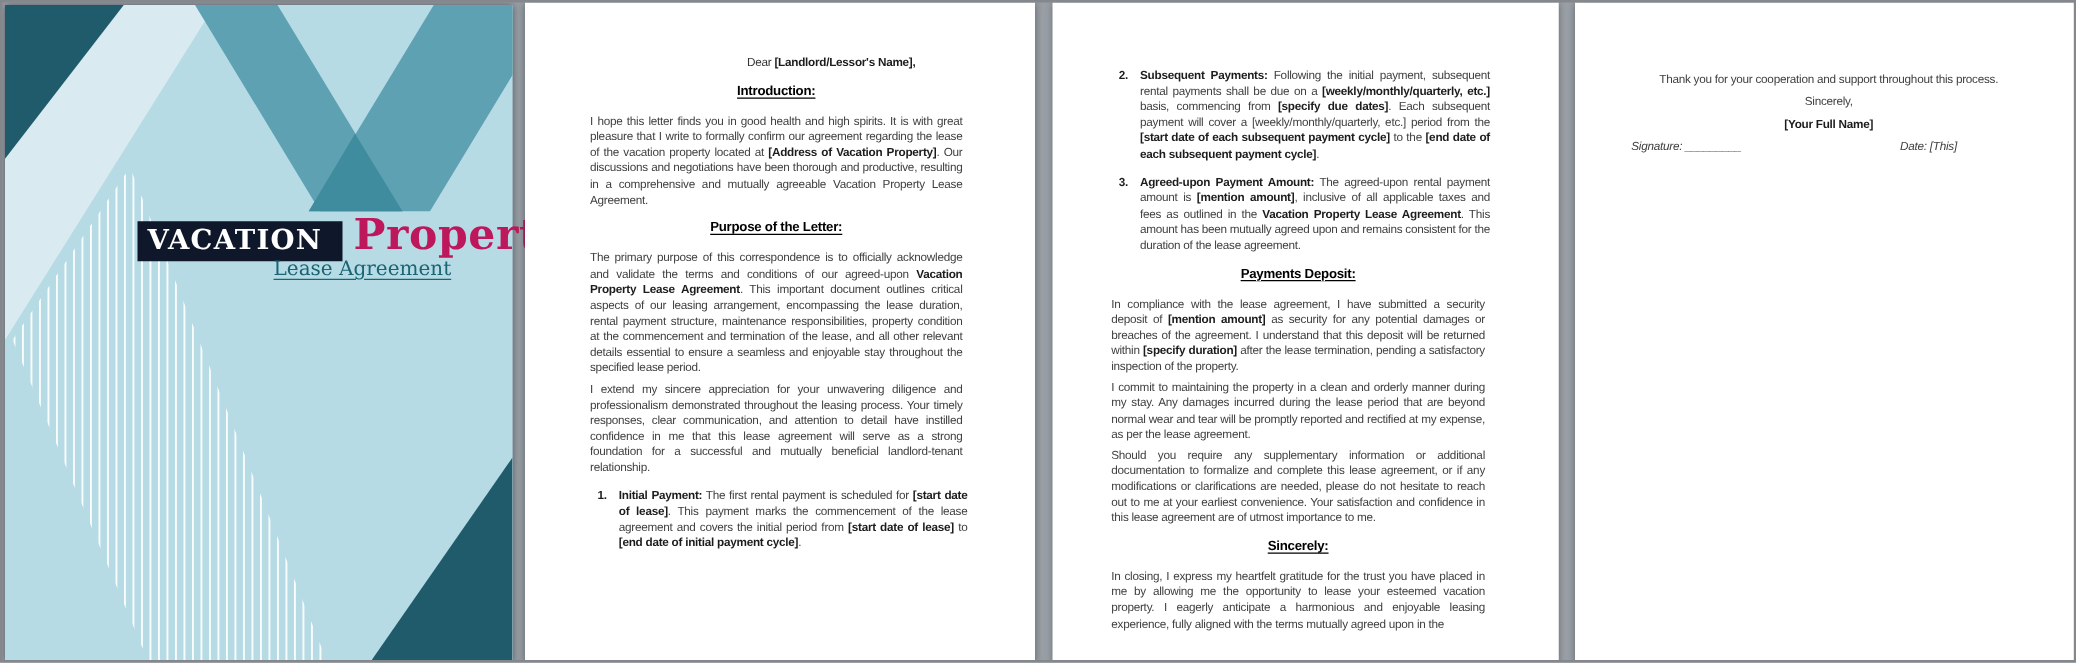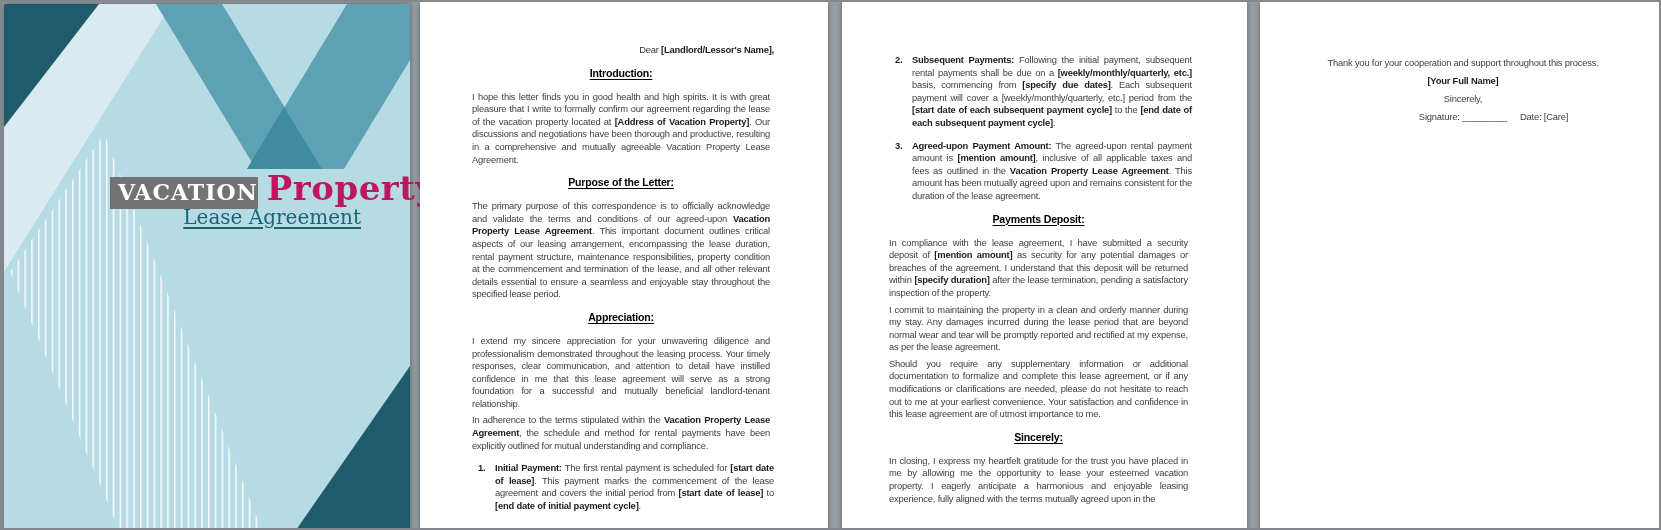--- a/index.html
+++ b/index.html
@@ -9,45 +9,45 @@
     font-family:"Liberation Sans",sans-serif;
   }
   .page{position:absolute;background:#fff;box-shadow:0 0 6px rgba(40,45,55,.55);}
   
   #cover{left:2px;top:2px;width:406px;height:526px;background:#b7dbe5;box-shadow:0 0 6px rgba(40,45,55,.6);}
   #cover svg{position:absolute;left:0;top:0;}
   .cover-title{
     position:absolute;left:106px;top:164px;display:flex;align-items:baseline;gap:9px;
     font-family:"DejaVu Serif",serif;font-weight:bold;white-space:nowrap;
   }
-  .title-hl{background:#737373;color:#ffffff;font-size:22px;padding:2px 0 4px 8px;letter-spacing:1px;}
+  .title-hl{background:#0f172a;color:#ffffff;font-size:22px;padding:2px 16px 4px 8px;letter-spacing:1px;}
   .title-rest{color:#be185d;font-size:34px;letter-spacing:.5px;}
   .cover-sub{
     position:absolute;right:49px;top:201px;font-family:"DejaVu Serif",serif;
-    font-size:20px;color:#1b6474;text-decoration:underline;text-underline-offset:3px;
+    font-size:16px;color:#1b6474;text-decoration:underline;text-underline-offset:3px;
   }
   
   #page2{left:418px;top:0;width:408px;height:530px;padding:42px 54px 0 48px;box-sizing:border-box;}
   #page3{left:840px;top:0;width:405px;height:530px;padding:42px 55px 0 43px;box-sizing:border-box;}
   #page4{left:1258px;top:0;width:401px;height:530px;padding:55px 40px 0 45px;box-sizing:border-box;}
   .content{font-size:9.4px;line-height:12.6px;letter-spacing:-0.2px;color:#404040;text-align:justify;}
   .content .b{font-weight:bold;color:#1c1c1c;}
-  .greeting{margin:0 0 0 88px;text-align:right;color:#333;}
+  .greeting{margin:0 0 0 88px;text-align:center;color:#333;}
   .heading{
     font-size:10.6px;font-weight:bold;color:#000;margin:10px 0 11px 0;line-height:13px;
     text-decoration:underline;text-underline-offset:2px;letter-spacing:-0.2px;text-align:center;
   }
   .para{margin:4px;}
   .li{display:flex;margin-top:10px;padding-left:10px;}
   .li .num{flex:0 0 17px;font-weight:bold;color:#1c1c1c;}
   .li .li-body{flex:1;}
   
   .p4line{margin:0 0 5.6px 0;line-height:12.5px;text-align:center;}
   .p4bold{font-weight:bold;color:#1c1c1c;}
-  .sigrow{position:relative;margin-top:1px;text-align:center;line-height:12.5px;}
+  .sigrow{position:relative;margin-top:1px;text-align:left;line-height:12.5px;font-style:italic;}
   .dateblock{position:absolute;left:215px;top:0;}
 </style>
 </head>
 <body>
 
 <div id="frame">
 
   <div class="page" id="cover">
     <svg width="406" height="526" viewBox="0 0 406 526">
       <defs>
@@ -70,23 +70,21 @@
     </div>
     <div class="cover-sub">Lease Agreement</div>
   </div>
 
   <div class="page content" id="page2">
       <div class="greeting"><span>Dear </span><span class="b">[Landlord/Lessor's Name],</span></div>
       <div class="heading">Introduction:</div>
       <p class="para"><span>I hope this letter finds you in good health and high spirits. It is with great pleasure that I write to formally confirm our agreement regarding the lease of the vacation property located at </span><span class="b">[Address of Vacation Property]</span><span>. Our discussions and negotiations have been thorough and productive, resulting in a comprehensive and mutually agreeable Vacation Property Lease Agreement.</span></p>
       <div class="heading">Purpose of the Letter:</div>
       <p class="para"><span>The primary purpose of this correspondence is to officially acknowledge and validate the terms and conditions of our agreed-upon </span><span class="b">Vacation Property Lease Agreement</span><span>. This important document outlines critical aspects of our leasing arrangement, encompassing the lease duration, rental payment structure, maintenance responsibilities, property condition at the commencement and termination of the lease, and all other relevant details essential to ensure a seamless and enjoyable stay throughout the specified lease period.</span></p>
-      <div class="heading">Appreciation:</div>
       <p class="para"><span>I extend my sincere appreciation for your unwavering diligence and professionalism demonstrated throughout the leasing process. Your timely responses, clear communication, and attention to detail have instilled confidence in me that this lease agreement will serve as a strong foundation for a successful and mutually beneficial landlord-tenant relationship.</span></p>
-      <p class="para"><span>In adherence to the terms stipulated within the </span><span class="b">Vacation Property Lease Agreement</span><span>, the schedule and method for rental payments have been explicitly outlined for mutual understanding and compliance.</span></p>
       <div class="li">
         <span class="num">1.</span>
         <div class="li-body"><span class="b">Initial Payment:</span><span> The first rental payment is scheduled for </span><span class="b">[start date of lease]</span><span>. This payment marks the commencement of the lease agreement and covers the initial period from </span><span class="b">[start date of lease]</span><span> to </span><span class="b">[end date of initial payment cycle]</span><span>.</span></div>
       </div>
     </div>
 
   <div class="page content" id="page3">
       <div class="li">
         <span class="num">2.</span>
         <div class="li-body"><span class="b">Subsequent Payments:</span><span> Following the initial payment, subsequent rental payments shall be due on a </span><span class="b">[weekly/monthly/quarterly, etc.]</span><span> basis, commencing from </span><span class="b">[specify due dates]</span><span>. Each subsequent payment will cover a [weekly/monthly/quarterly, etc.] period from the </span><span class="b">[start date of each subsequent payment cycle]</span><span> to the </span><span class="b">[end date of each subsequent payment cycle]</span><span>.</span></div>
@@ -98,18 +96,18 @@
       <div class="heading">Payments Deposit:</div>
       <p class="para"><span>In compliance with the lease agreement, I have submitted a security deposit of </span><span class="b">[mention amount]</span><span> as security for any potential damages or breaches of the agreement. I understand that this deposit will be returned within </span><span class="b">[specify duration]</span><span> after the lease termination, pending a satisfactory inspection of the property.</span></p>
       <p class="para"><span>I commit to maintaining the property in a clean and orderly manner during my stay. Any damages incurred during the lease period that are beyond normal wear and tear will be promptly reported and rectified at my expense, as per the lease agreement.</span></p>
       <p class="para"><span>Should you require any supplementary information or additional documentation to formalize and complete this lease agreement, or if any modifications or clarifications are needed, please do not hesitate to reach out to me at your earliest convenience. Your satisfaction and confidence in this lease agreement are of utmost importance to me.</span></p>
       <div class="heading">Sincerely:</div>
       <p class="para"><span>In closing, I express my heartfelt gratitude for the trust you have placed in me by allowing me the opportunity to lease your esteemed vacation property. I eagerly anticipate a harmonious and enjoyable leasing experience, fully aligned with the terms mutually agreed upon in the </span></p>
     </div>
 
   <div class="page content" id="page4">
       <p class="p4line">Thank you for your cooperation and support throughout this process.</p>
+      <p class="p4line">Sincerely,</p>
       <p class="p4line p4bold">[Your Full Name]</p>
-      <p class="p4line">Sincerely,</p>
-      <div class="sigrow"><span>Signature: _________</span><span class="dateblock">Date: [Care]</span></div>
+      <div class="sigrow"><span>Signature: _________</span><span class="dateblock">Date: [This]</span></div>
     </div>
 
 </div>
 
 </body></html>

